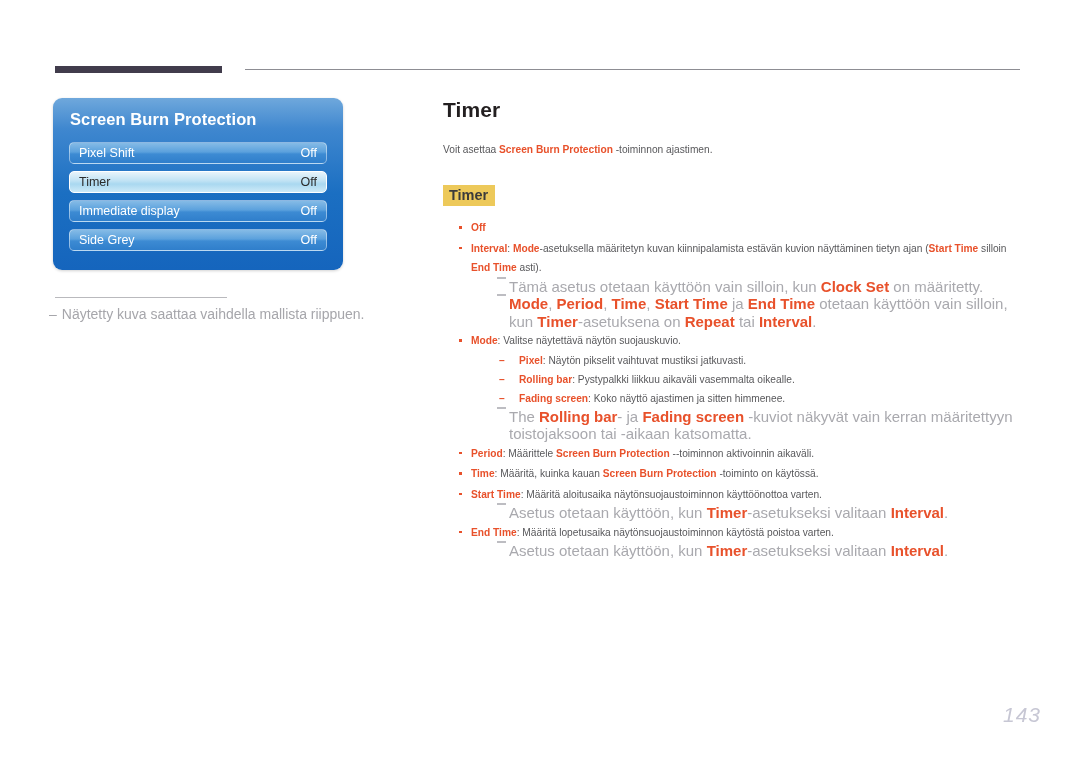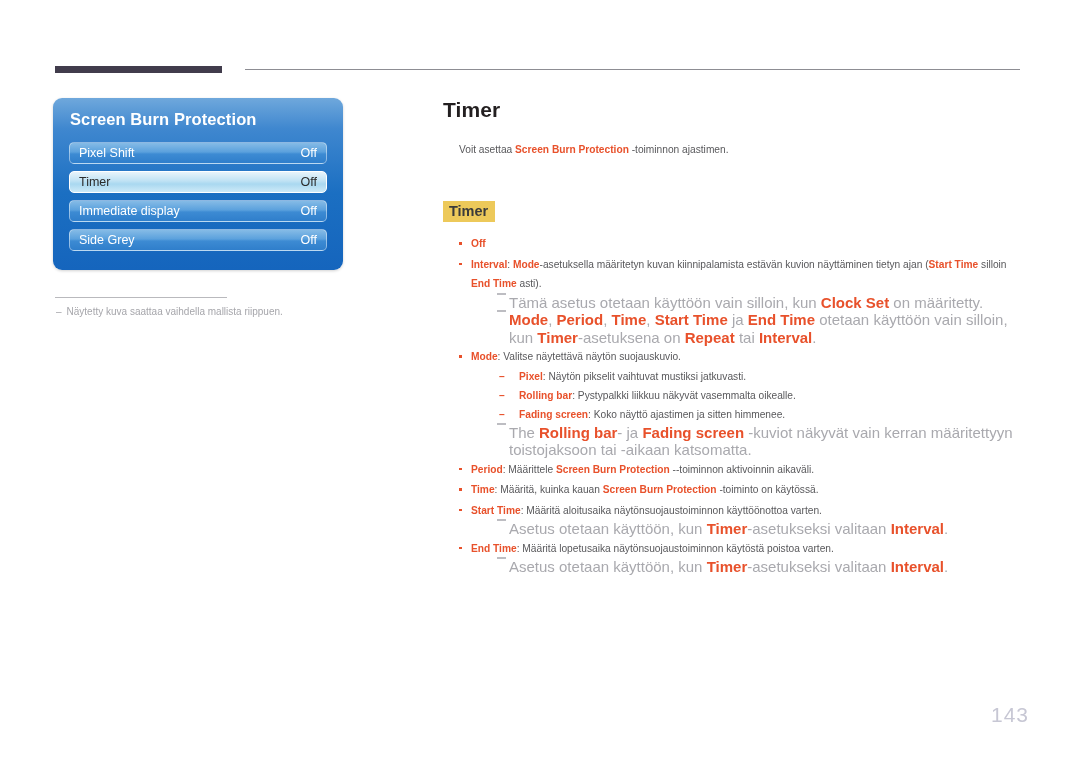--- a/index.html
+++ b/index.html
@@ -95,45 +95,45 @@
   .fn-rule {
     position: absolute;
     left: 55px;
     top: 297px;
     width: 172px;
     height: 1px;
     background: #b9b9bd;
   }
   .fn-text {
     position: absolute;
-    left: 56px;
+    left: 49px;
     top: 306px;
     width: 320px;
-    font-size: 10px;
+    font-size: 14px;
     color: #a6a6ab;
     white-space: nowrap;
   }
   .fn-text .dash { margin-right: 5px; }
 
   
   .content {
     position: absolute;
     left: 443px;
     top: 98px;
     width: 580px;
   }
   h1.page-title {
     margin: 0;
     font-size: 21px;
     font-weight: bold;
     color: #231f20;
     letter-spacing: .1px;
   }
   p.intro {
-    margin: 16px;
+    margin: 0;
     font-size: 10.2px;
     line-height: 18px;
     color: #58585b;
   }
   p.intro:first-of-type { margin-top: 19px; }
   .orb { color: #e8512b; font-weight: bold; }
 
   h2.sub {
     display: inline-block;
     margin: 26px 0 0 0;
@@ -197,27 +197,28 @@
     position: absolute;
     left: 26px;
     top: -1px;
     width: 9px;
     height: 2px;
     background: #bdbdc2;
   }
 
   .pagenum {
     position: absolute;
-    left: 4px;
+    left: 16px;
     top: 703px;
     width: 1025px;
     text-align: right;
     font-size: 21px;
     color: #c7c7d4;
     letter-spacing: 1px;
+    font-style: italic;
   }
 </style>
 </head>
 <body>
 
 <div class="hdr-bar-dark"></div>
 <div class="hdr-bar-thin"></div>
 
 <div class="osd">
   <div class="osd-title">Screen Burn Protection</div>
@@ -285,21 +286,21 @@
 
     <li>
       <span class="dot"></span>
       <span class="orb">Mode</span><span>: Valitse näytettävä näytön suojauskuvio.</span>
 
       <ul class="lvl2">
         <li>
           <span class="dash orb">–</span><span class="orb">Pixel</span><span>: Näytön pikselit vaihtuvat mustiksi jatkuvasti.</span>
         </li>
         <li>
-          <span class="dash orb">–</span><span class="orb">Rolling bar</span><span>: Pystypalkki liikkuu näkyvät vasemmalta oikealle.</span>
+          <span class="dash orb">–</span><span class="orb">Rolling bar</span><span>: Pystypalkki liikkuu aikaväli vasemmalta oikealle.</span>
         </li>
         <li>
           <span class="dash orb">–</span><span class="orb">Fading screen</span><span>: Koko näyttö ajastimen ja sitten himmenee.</span>
         </li>
       </ul>
 
       <div class="note">
         <span class="ndash"></span><span>The </span><span class="orb">Rolling bar</span><span>- ja </span><span class="orb">Fading screen</span><span> -kuviot näkyvät vain kerran määritettyyn toistojaksoon tai -aikaan katsomatta.</span>
       </div>
     </li>

